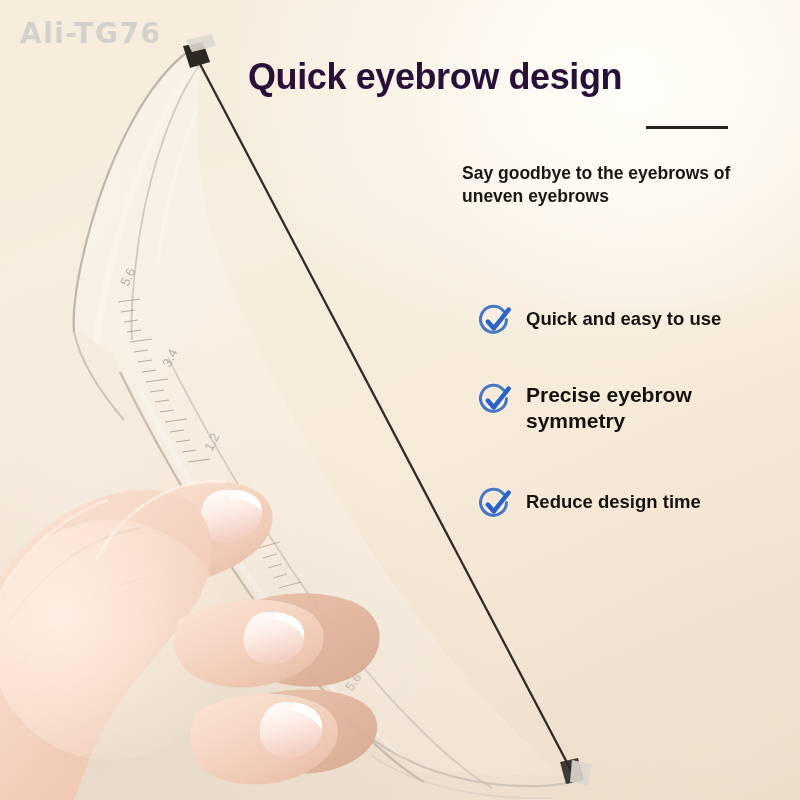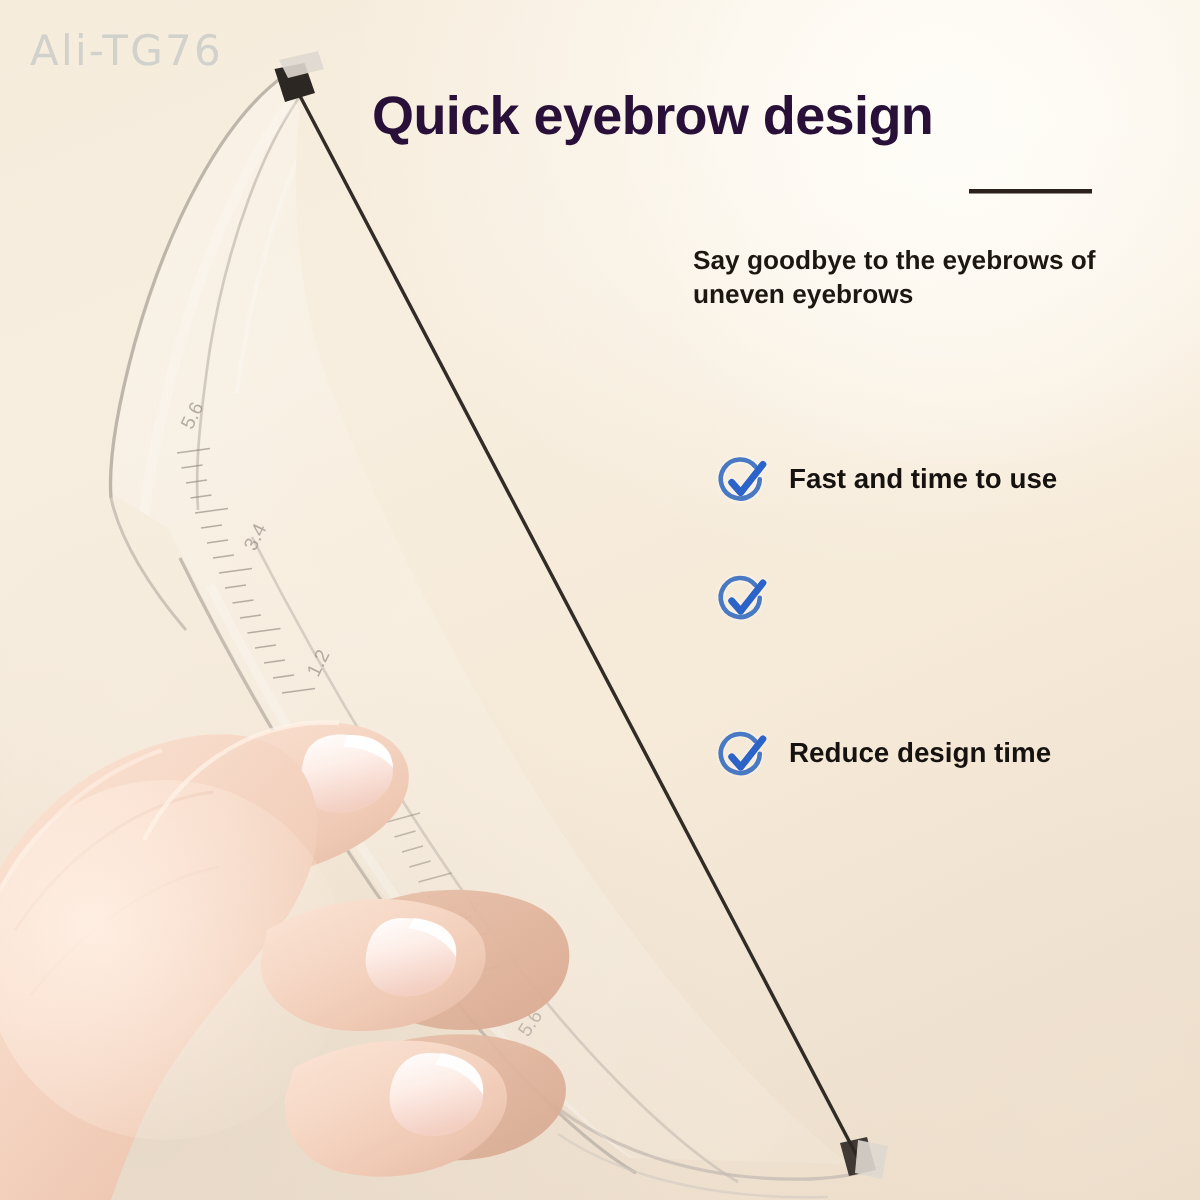--- a/index.html
+++ b/index.html
@@ -31,21 +31,21 @@
   .blot.b2 { left: -140px; top: 250px; width: 460px; height: 420px;
              background: radial-gradient(circle, rgba(246,236,222,0.8) 0%, rgba(246,236,222,0) 72%); }
   .blot.b3 { left: 520px; top: 540px; width: 420px; height: 340px;
              background: radial-gradient(circle, rgba(240,226,208,0.7) 0%, rgba(240,226,208,0) 72%); }
 
   
   #watermark {
     position: absolute;
     left: 20px; top: 17px;
     font-size: 28px;
-    font-weight: 400;
+    font-weight: 700;
     letter-spacing: 1.5px;
     color: rgba(150,165,178,0.38);
     font-family: "DejaVu Sans", sans-serif;
     user-select: none;
   }
 
   
   #title {
     position: absolute;
     left: 248px; top: 12px;
@@ -368,30 +368,32 @@
 
   <div id="subtitle">Say goodbye to the eyebrows of uneven eyebrows</div>
 
   <div class="feature" id="feat0">
     <span class="check-wrap">
       <svg viewBox="0 0 38 38" xmlns="http://www.w3.org/2000/svg">
         <path d="M 27.5,9 A 13 13 0 1 0 30.5,17.5" fill="none" stroke="#4a79c4" stroke-width="3.1" stroke-linecap="round"></path>
         <path d="M 11.8,19.6 L 17.8,26.4 L 32.6,7.6" fill="none" stroke="#2b63c9" stroke-width="4.6" stroke-linecap="round" stroke-linejoin="round"></path>
       </svg>
     </span>
-    <span class="feature-label">Fast and time to use</span>
+    <span class="feature-label">Quick and easy to use</span>
   </div>
 
   <div class="feature" id="feat1">
     <span class="check-wrap">
       <svg viewBox="0 0 38 38" xmlns="http://www.w3.org/2000/svg">
         <path d="M 27.5,9 A 13 13 0 1 0 30.5,17.5" fill="none" stroke="#4a79c4" stroke-width="3.1" stroke-linecap="round"></path>
         <path d="M 11.8,19.6 L 17.8,26.4 L 32.6,7.6" fill="none" stroke="#2b63c9" stroke-width="4.6" stroke-linecap="round" stroke-linejoin="round"></path>
       </svg>
     </span>
+    <span class="feature-label">Precise eyebrow
+symmetry</span>
   </div>
 
   <div class="feature" id="feat2">
     <span class="check-wrap">
       <svg viewBox="0 0 38 38" xmlns="http://www.w3.org/2000/svg">
         <path d="M 27.5,9 A 13 13 0 1 0 30.5,17.5" fill="none" stroke="#4a79c4" stroke-width="3.1" stroke-linecap="round"></path>
         <path d="M 11.8,19.6 L 17.8,26.4 L 32.6,7.6" fill="none" stroke="#2b63c9" stroke-width="4.6" stroke-linecap="round" stroke-linejoin="round"></path>
       </svg>
     </span>
     <span class="feature-label">Reduce design time</span>

